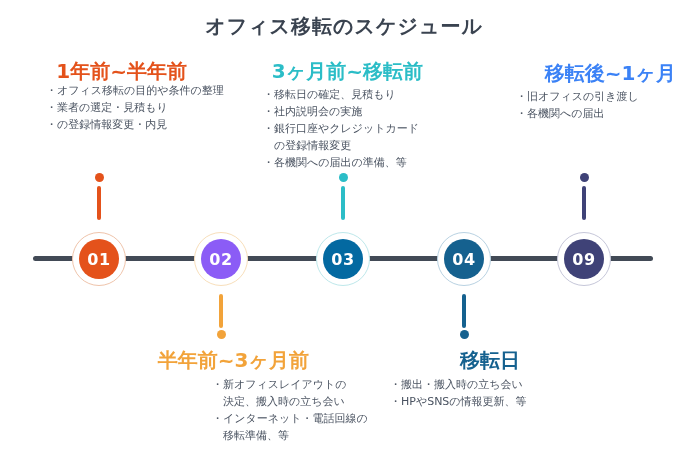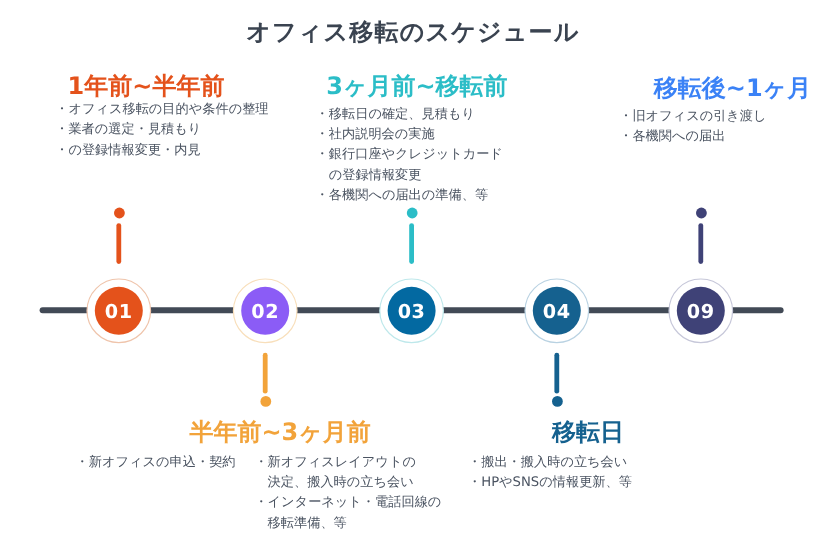--- a/index.html
+++ b/index.html
@@ -91,21 +91,20 @@
     <div class="items l5">
       <div class="item" style="color: rgb(74, 83, 97);">・旧オフィスの引き渡し</div>
       <div class="item" style="color: rgb(74, 83, 97);">・各機関への届出</div>
     </div>
   </div>
 
   
   <div style="display:contents">
     <div class="phase-label h2" style="color: rgb(242, 163, 58);">半年前~3ヶ月前</div>
     <div class="items l2a">
-      <div class="item" style="color: rgb(74, 83, 97);">・新オフィスの申込・契約</div>
     </div>
     <div class="items l2b">
       <div class="item" style="color: rgb(74, 83, 97);">・新オフィスレイアウトの
 決定、搬入時の立ち会い</div>
       <div class="item" style="color: rgb(74, 83, 97);">・インターネット・電話回線の
 移転準備、等</div>
     </div>
   </div>
 
   

